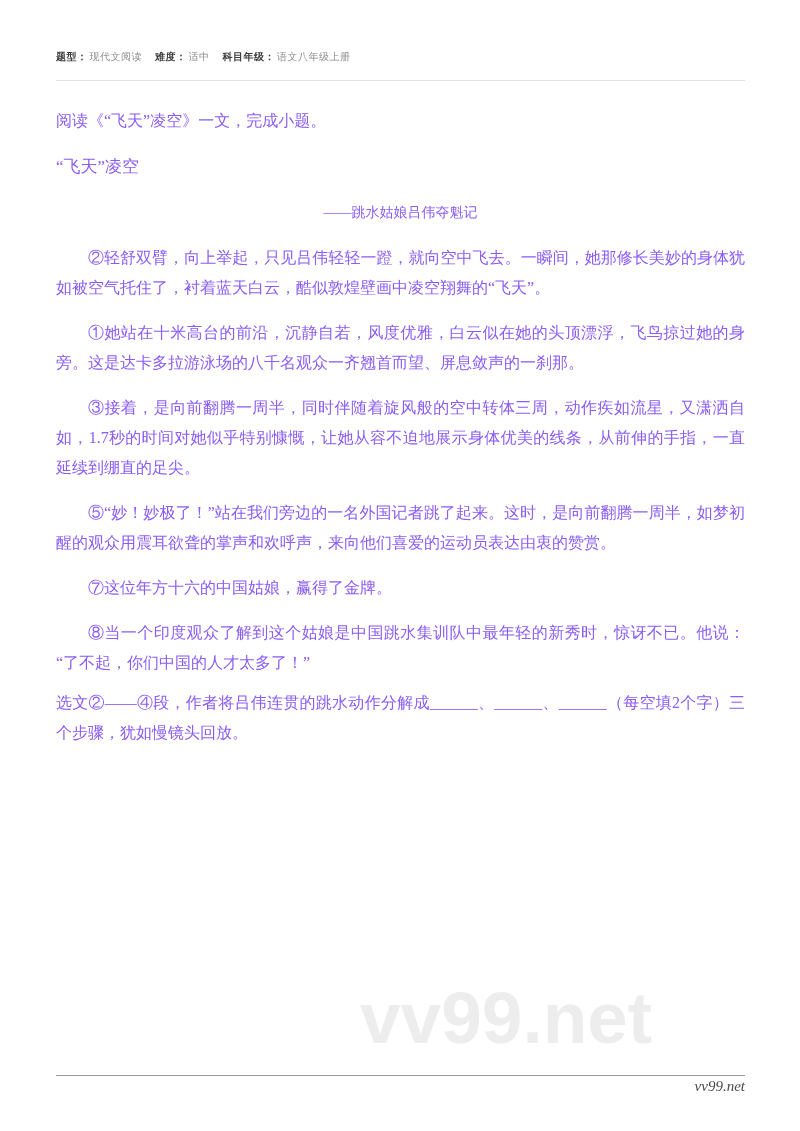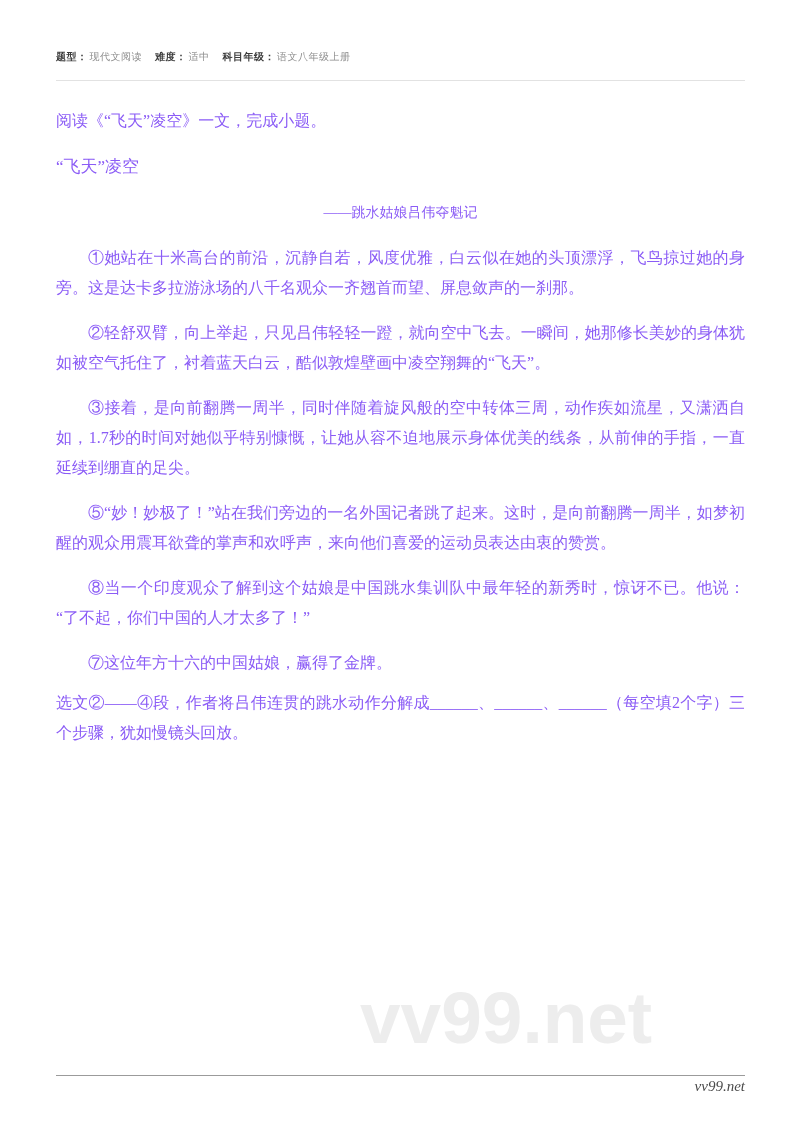--- a/index.html
+++ b/index.html
@@ -109,26 +109,26 @@
     </header>
 
     <hr class="top-rule">
 
     <main class="article">
       <p class="intro">阅读《“飞天”凌空》一文，完成小题。</p>
 
       <h2 class="art-title">“飞天”凌空</h2>
       <h3 class="art-subtitle">——跳水姑娘吕伟夺魁记</h3>
 
+      <p class="para">②轻舒双臂，向上举起，只见吕伟轻轻一蹬，就向空中飞去。一瞬间，她那修长美妙的身体犹如被空气托住了，衬着蓝天白云，酷似敦煌壁画中凌空翔舞的“飞天”。</p>
       <p class="para">①她站在十米高台的前沿，沉静自若，风度优雅，白云似在她的头顶漂浮，飞鸟掠过她的身旁。这是达卡多拉游泳场的八千名观众一齐翘首而望、屏息敛声的一刹那。</p>
-      <p class="para">②轻舒双臂，向上举起，只见吕伟轻轻一蹬，就向空中飞去。一瞬间，她那修长美妙的身体犹如被空气托住了，衬着蓝天白云，酷似敦煌壁画中凌空翔舞的“飞天”。</p>
       <p class="para">③接着，是向前翻腾一周半，同时伴随着旋风般的空中转体三周，动作疾如流星，又潇洒自如，1.7秒的时间对她似乎特别慷慨，让她从容不迫地展示身体优美的线条，从前伸的手指，一直延续到绷直的足尖。</p>
       <p class="para">⑤“妙！妙极了！”站在我们旁边的一名外国记者跳了起来。这时，是向前翻腾一周半，如梦初醒的观众用震耳欲聋的掌声和欢呼声，来向他们喜爱的运动员表达由衷的赞赏。</p>
+      <p class="para">⑦这位年方十六的中国姑娘，赢得了金牌。</p>
       <p class="para">⑧当一个印度观众了解到这个姑娘是中国跳水集训队中最年轻的新秀时，惊讶不已。他说：“了不起，你们中国的人才太多了！”</p>
-      <p class="para">⑦这位年方十六的中国姑娘，赢得了金牌。</p>
 
       <p class="question">选文②——④段，作者将吕伟连贯的跳水动作分解成______、______、______（每空填2个字）三个步骤，犹如慢镜头回放。</p>
     </main>
   </div>
 
   <div class="watermark">vv99.net</div>
 
   <footer class="footer">
     <span class="footer-site">vv99.net</span>
   </footer>

